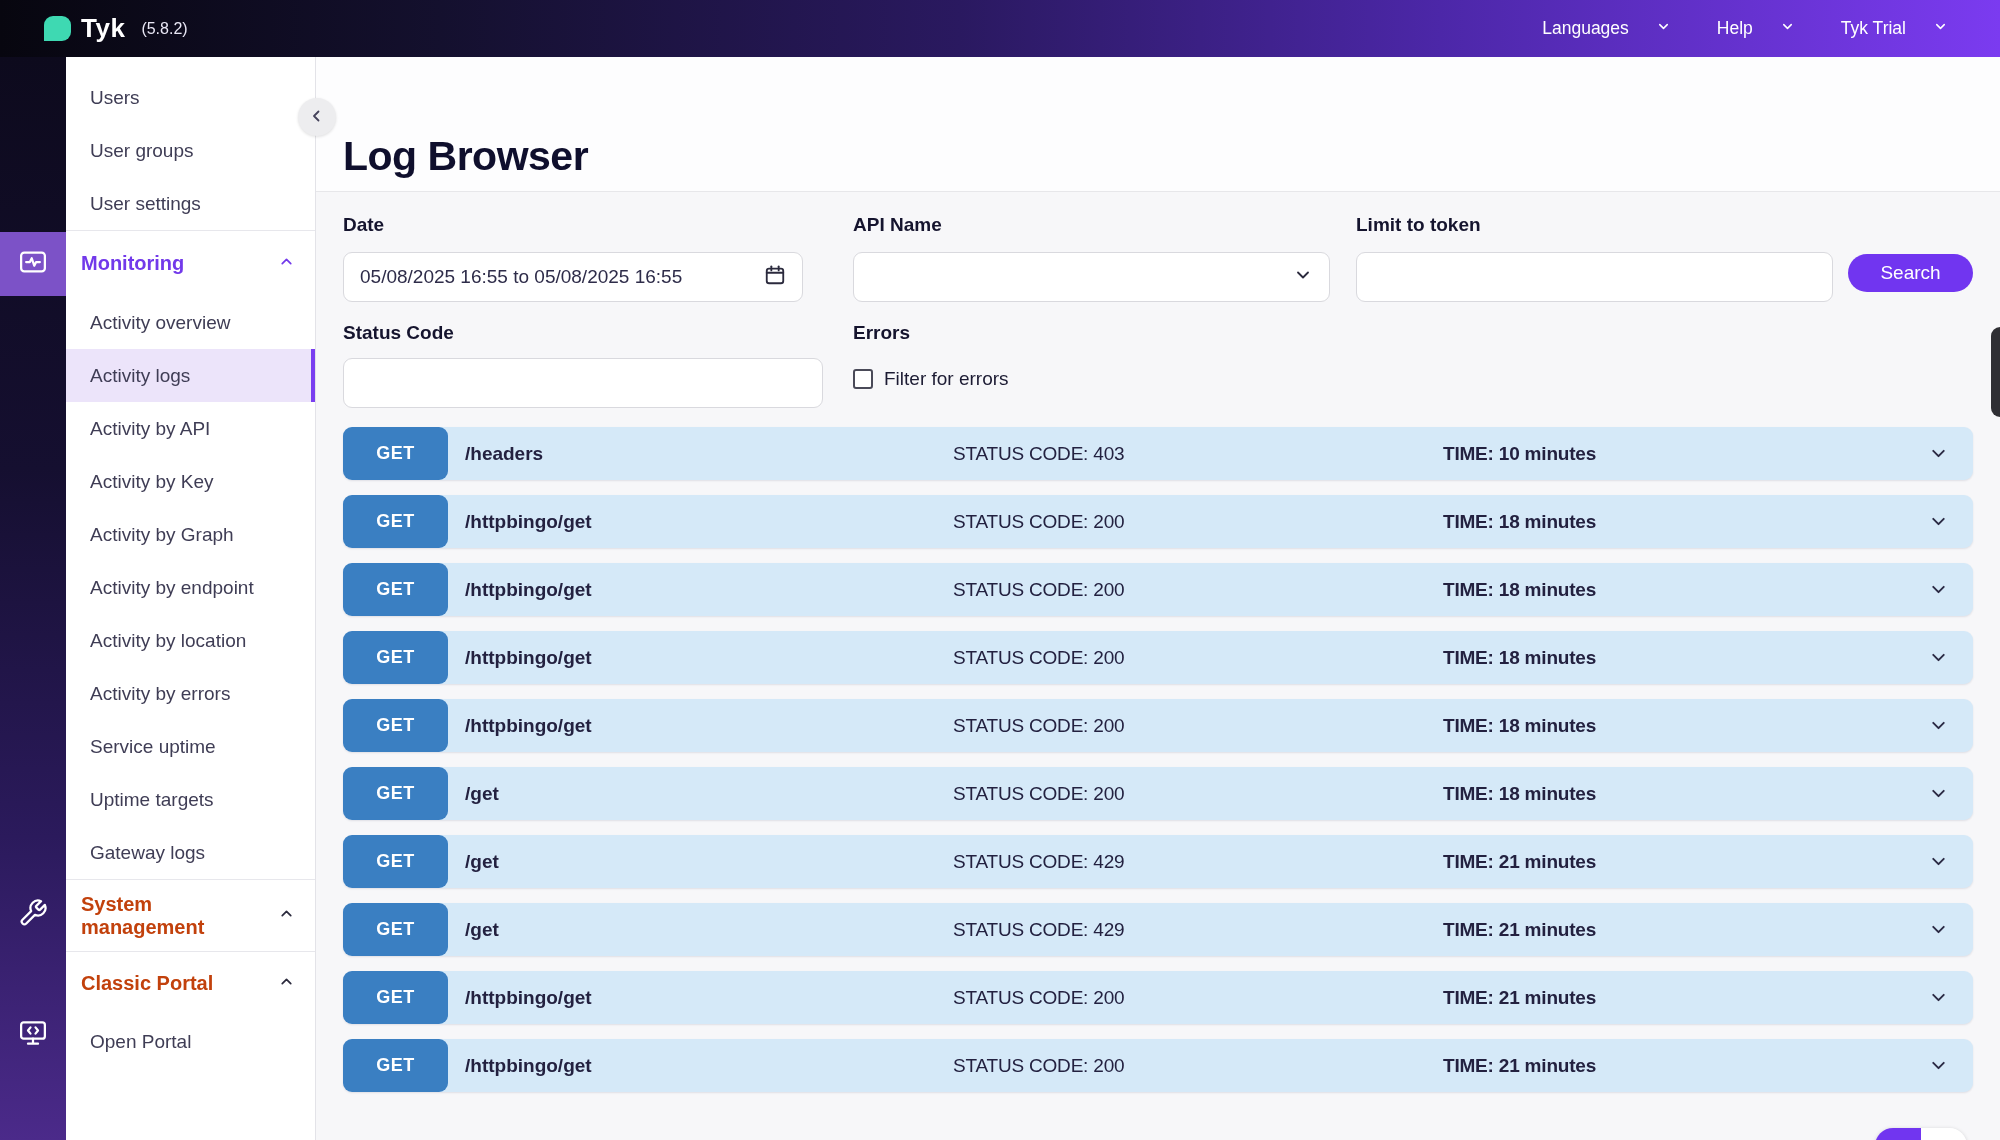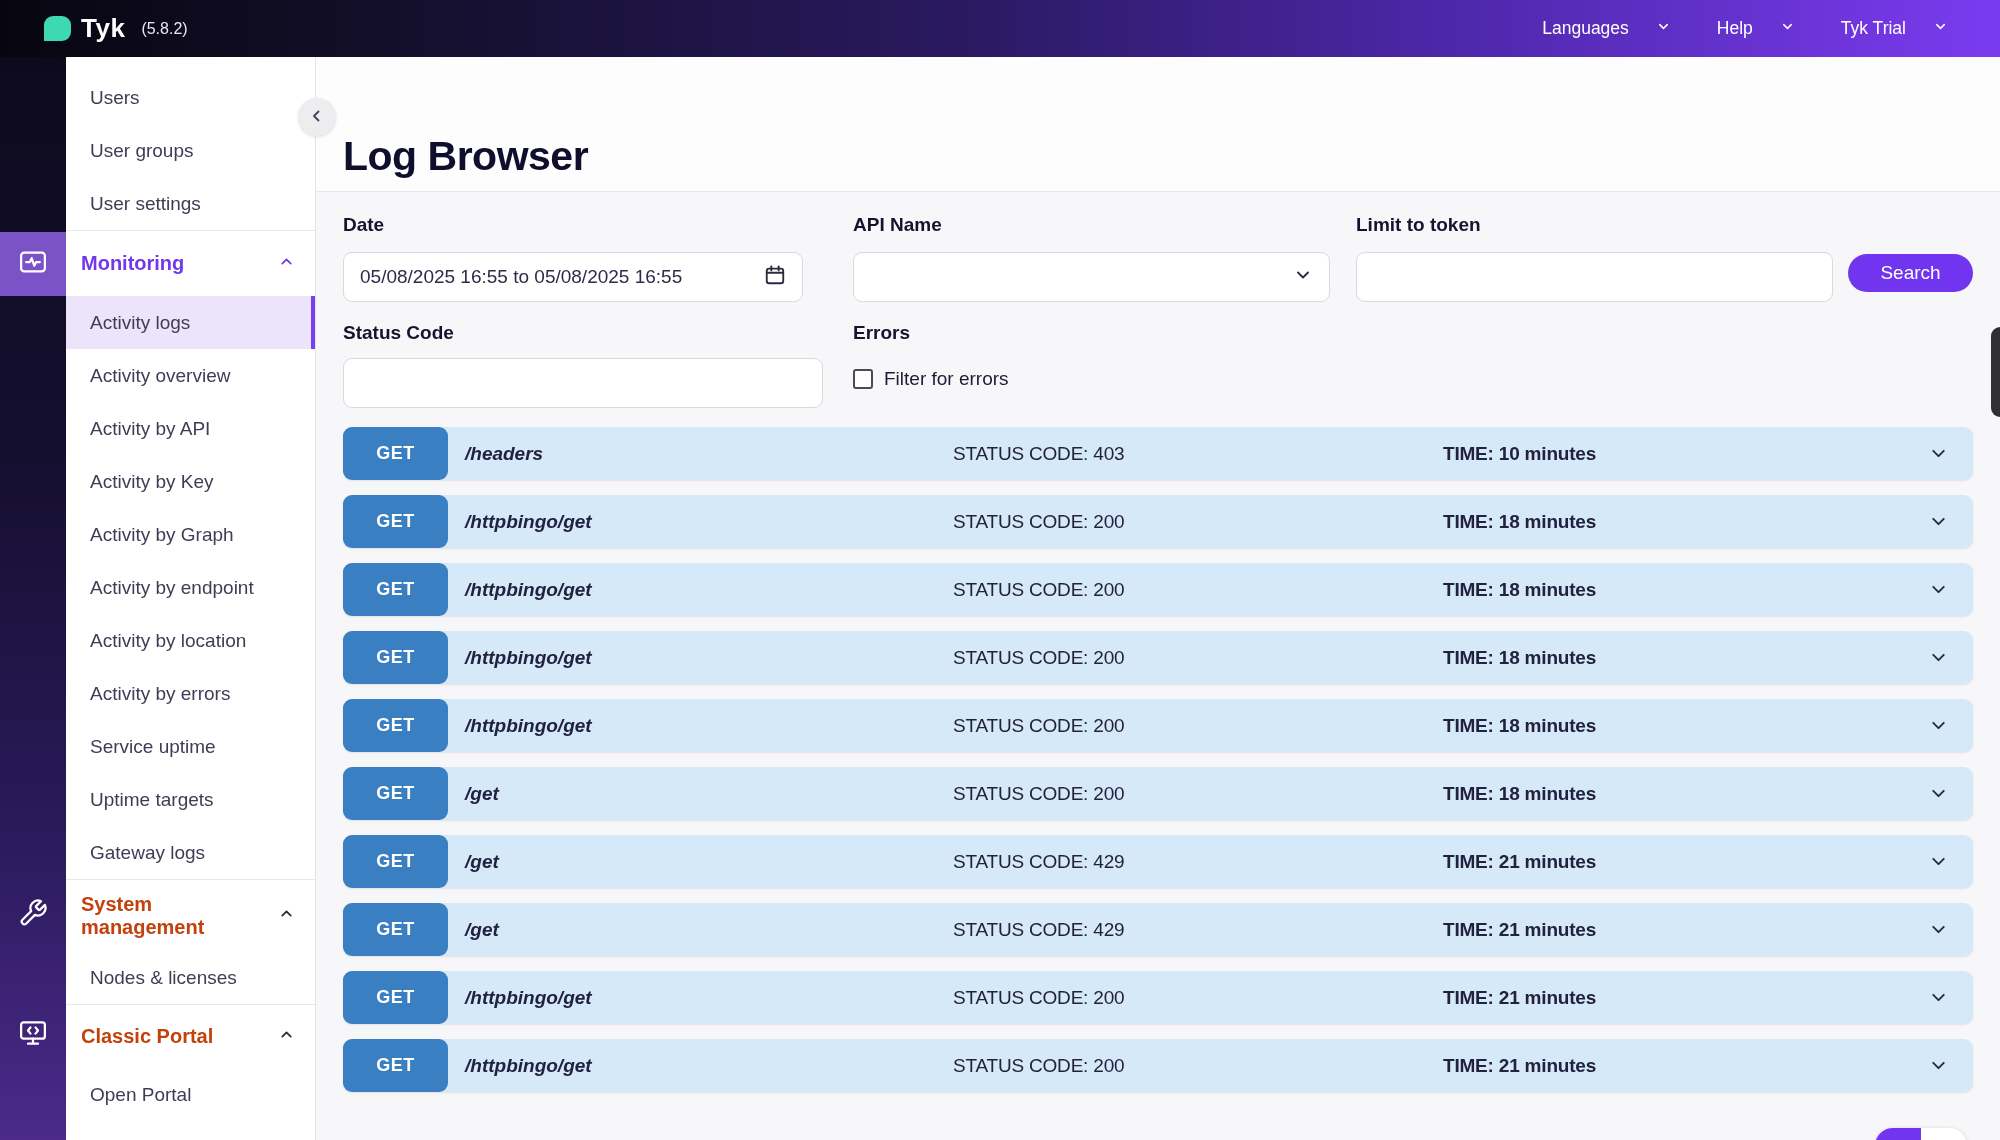--- a/index.html
+++ b/index.html
@@ -97,21 +97,21 @@
   .log-list { position:absolute; left:27px; top:235px; width:1630px; }
   .log-row {
     position:relative; height:53px; margin-bottom:15px; background:#d5e9f8;
     border-radius:9px; box-shadow:0 1px 2px rgba(20,20,60,.10); cursor:pointer;
   }
   .method-badge {
     position:absolute; left:0; top:0; width:105px; height:53px; background:#3a7fc2;
     border-radius:9px; color:#ffffff; font-weight:bold; font-size:18px;
     display:flex; align-items:center; justify-content:center; letter-spacing:.5px;
   }
-  .row-path  { position:absolute; left:122px;  top:16px; font-size:19px; font-weight:bold; color:#232140;font-style:italic; }
+  .row-path  { position:absolute; left:122px;  top:16px; font-size:19px; font-weight:bold; color:#232140; }
   .row-status{ position:absolute; left:610px;  top:16px; font-size:19px; font-weight:normal; color:#232140; letter-spacing:-.2px; }
   .row-time  { position:absolute; left:1100px; top:16px; font-size:19px; font-weight:bold; color:#232140; letter-spacing:-.2px; }
   .row-chev  { position:absolute; right:24px; top:16px; }
 
   
   .side-tab {
     position:absolute; right:0; top:327px; width:9px; height:90px;
     background:#2f2f34; border-radius:10px 0 0 10px; z-index:50; cursor:pointer;
   }
   .bottom-pill {
@@ -202,27 +202,27 @@
       </div>
 
     <div class="sb-section purple sec-a">
       <span>Monitoring</span>
       <span>
         <svg width="17" height="17" viewBox="0 0 24 24" fill="none" stroke="#7239ea" stroke-width="2.4" stroke-linecap="round" stroke-linejoin="round">
             <polyline points="6 15 12 9 18 15"></polyline>
           </svg>
       </span>
     </div>
+    <div class="sb-item">
+        <span>Activity overview</span>
+      </div>
     <div class="sb-item active">
         <span>Activity logs</span>
       </div>
     <div class="sb-item">
-        <span>Activity overview</span>
-      </div>
-    <div class="sb-item">
         <span>Activity by API</span>
       </div>
     <div class="sb-item">
         <span>Activity by Key</span>
       </div>
     <div class="sb-item">
         <span>Activity by Graph</span>
       </div>
     <div class="sb-item">
         <span>Activity by endpoint</span>
@@ -244,23 +244,20 @@
       </div>
 
     <div class="sb-section sec-b">
       <span>System management</span>
       <span>
         <svg width="17" height="17" viewBox="0 0 24 24" fill="none" stroke="#2b2a3d" stroke-width="2.4" stroke-linecap="round" stroke-linejoin="round">
             <polyline points="6 15 12 9 18 15"></polyline>
           </svg>
       </span>
     </div>
-    <div class="sb-item">
-        <span>Nodes &amp; licenses</span>
-      </div>
 
     <div class="sb-section sec-c">
       <span>Classic Portal</span>
       <span>
         <svg width="17" height="17" viewBox="0 0 24 24" fill="none" stroke="#2b2a3d" stroke-width="2.4" stroke-linecap="round" stroke-linejoin="round">
             <polyline points="6 15 12 9 18 15"></polyline>
           </svg>
       </span>
     </div>
     <div class="sb-item">

